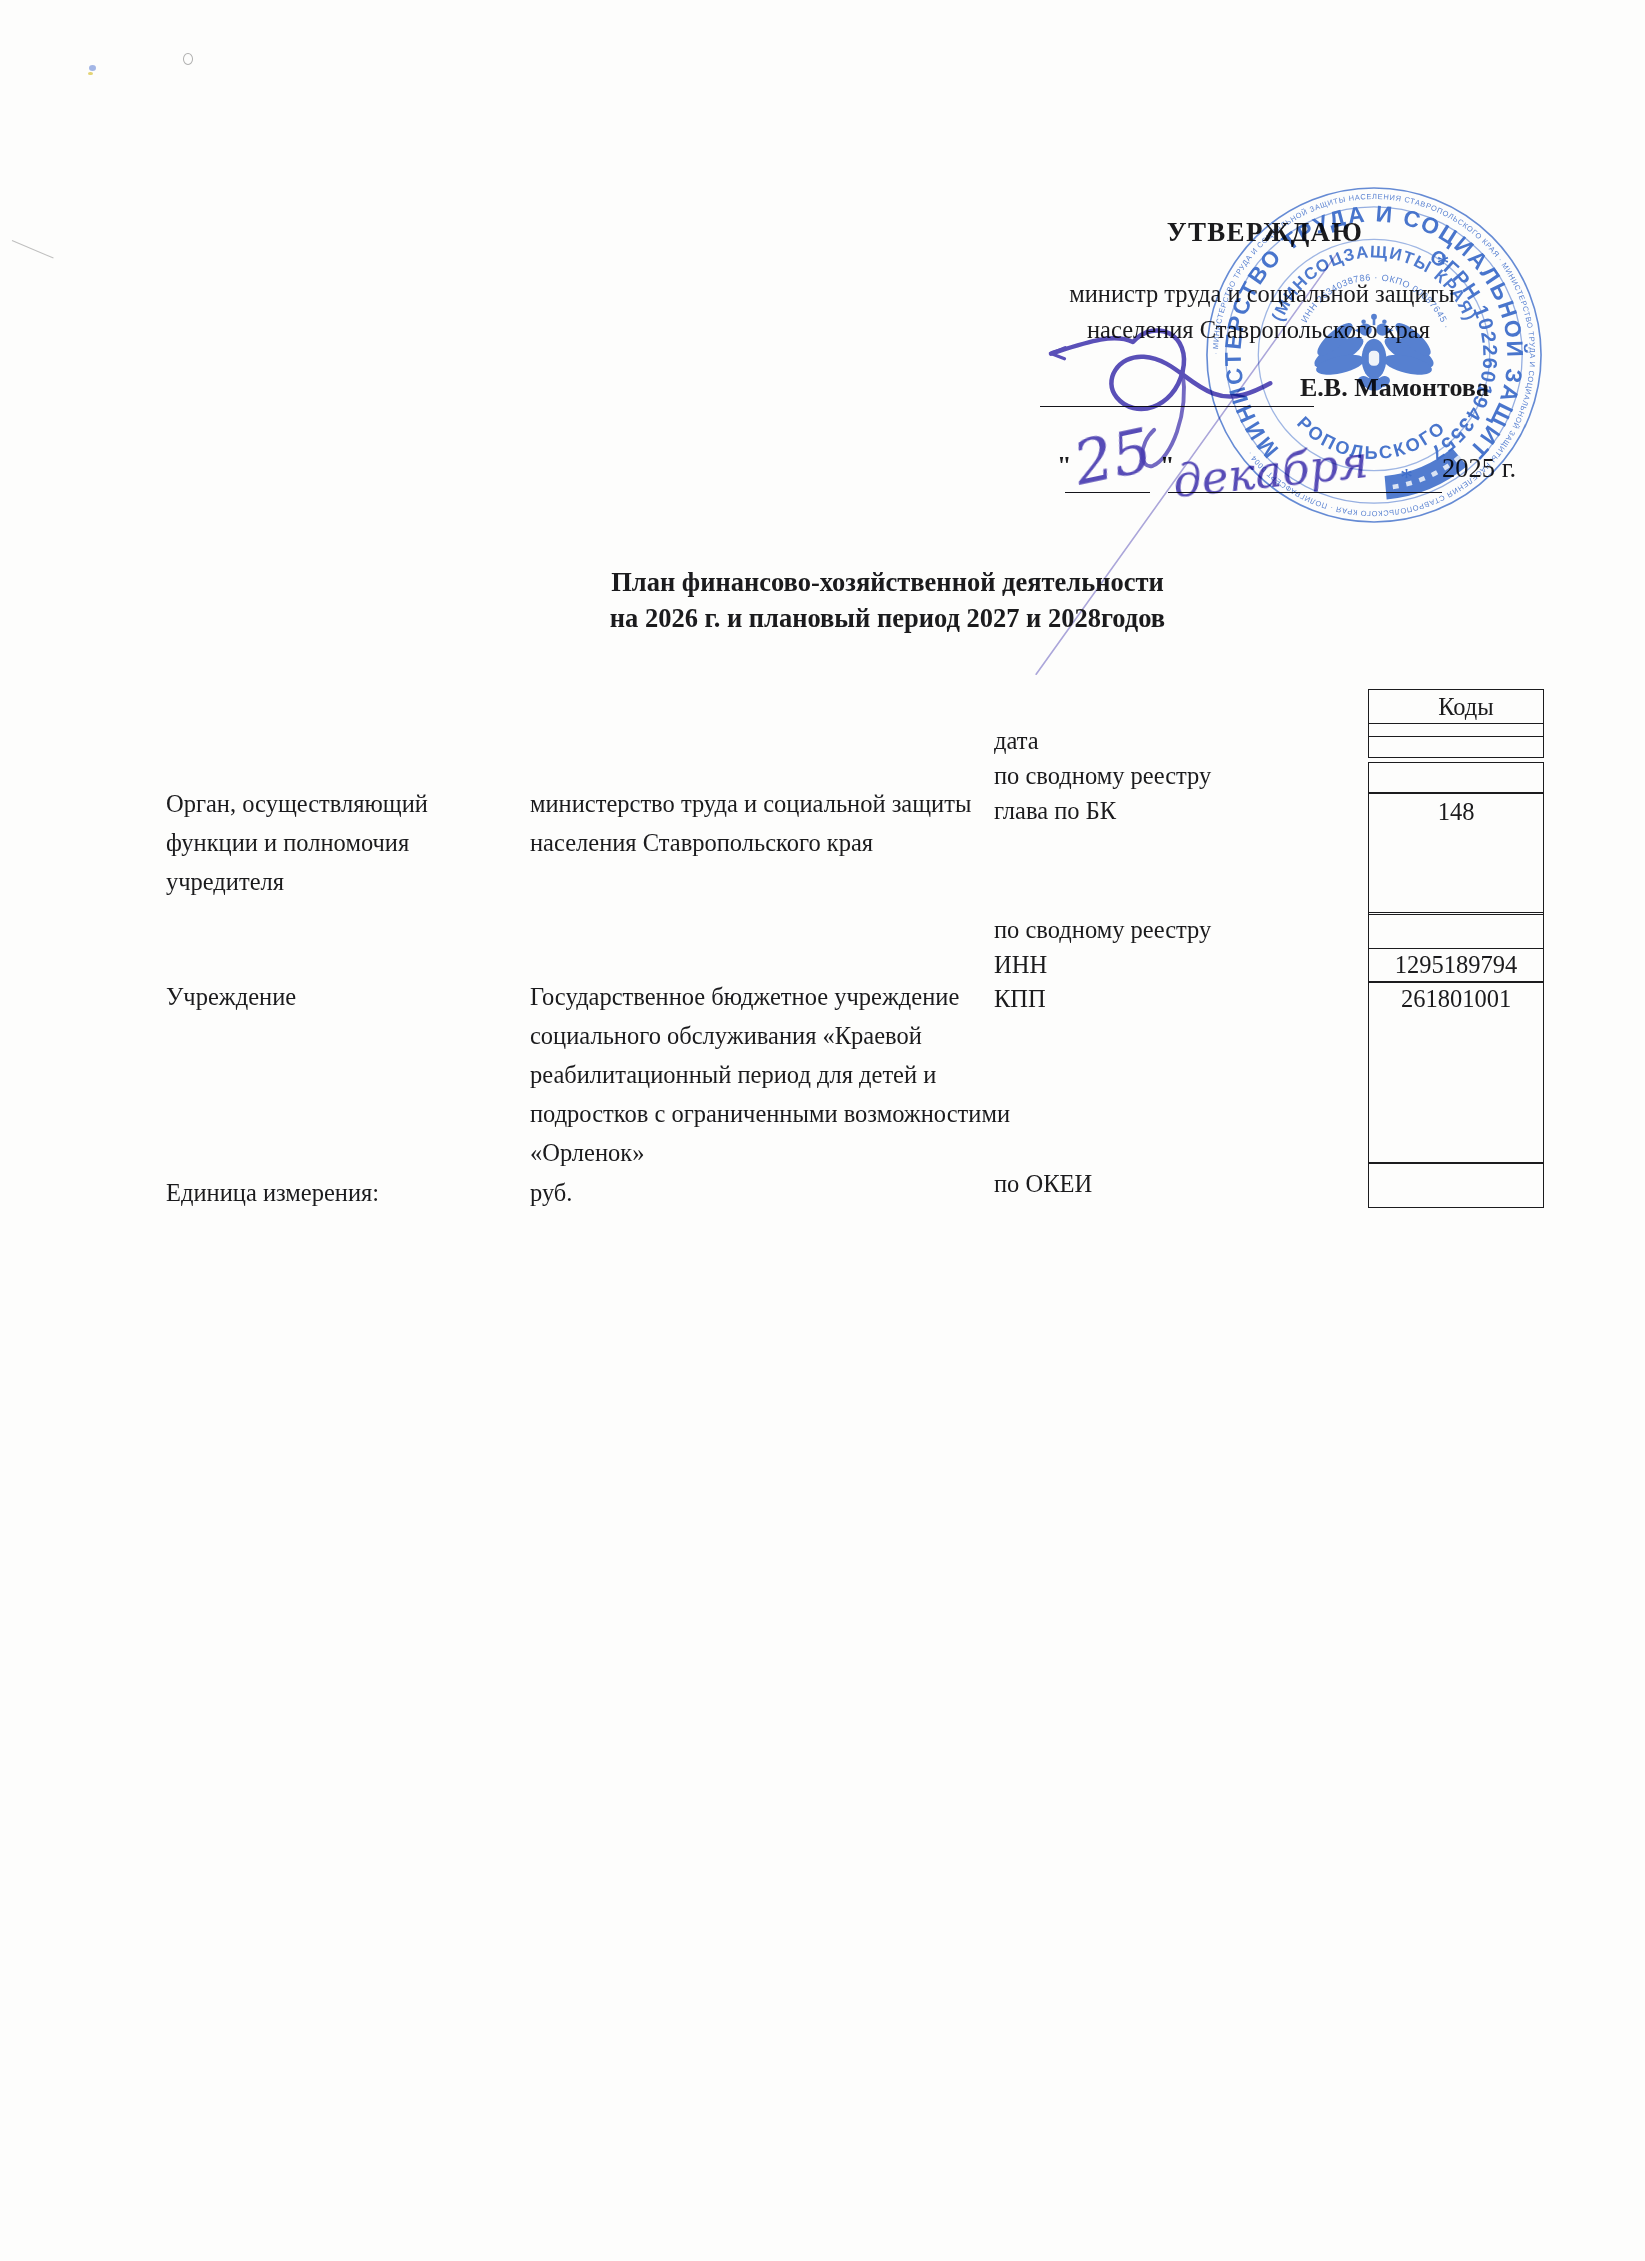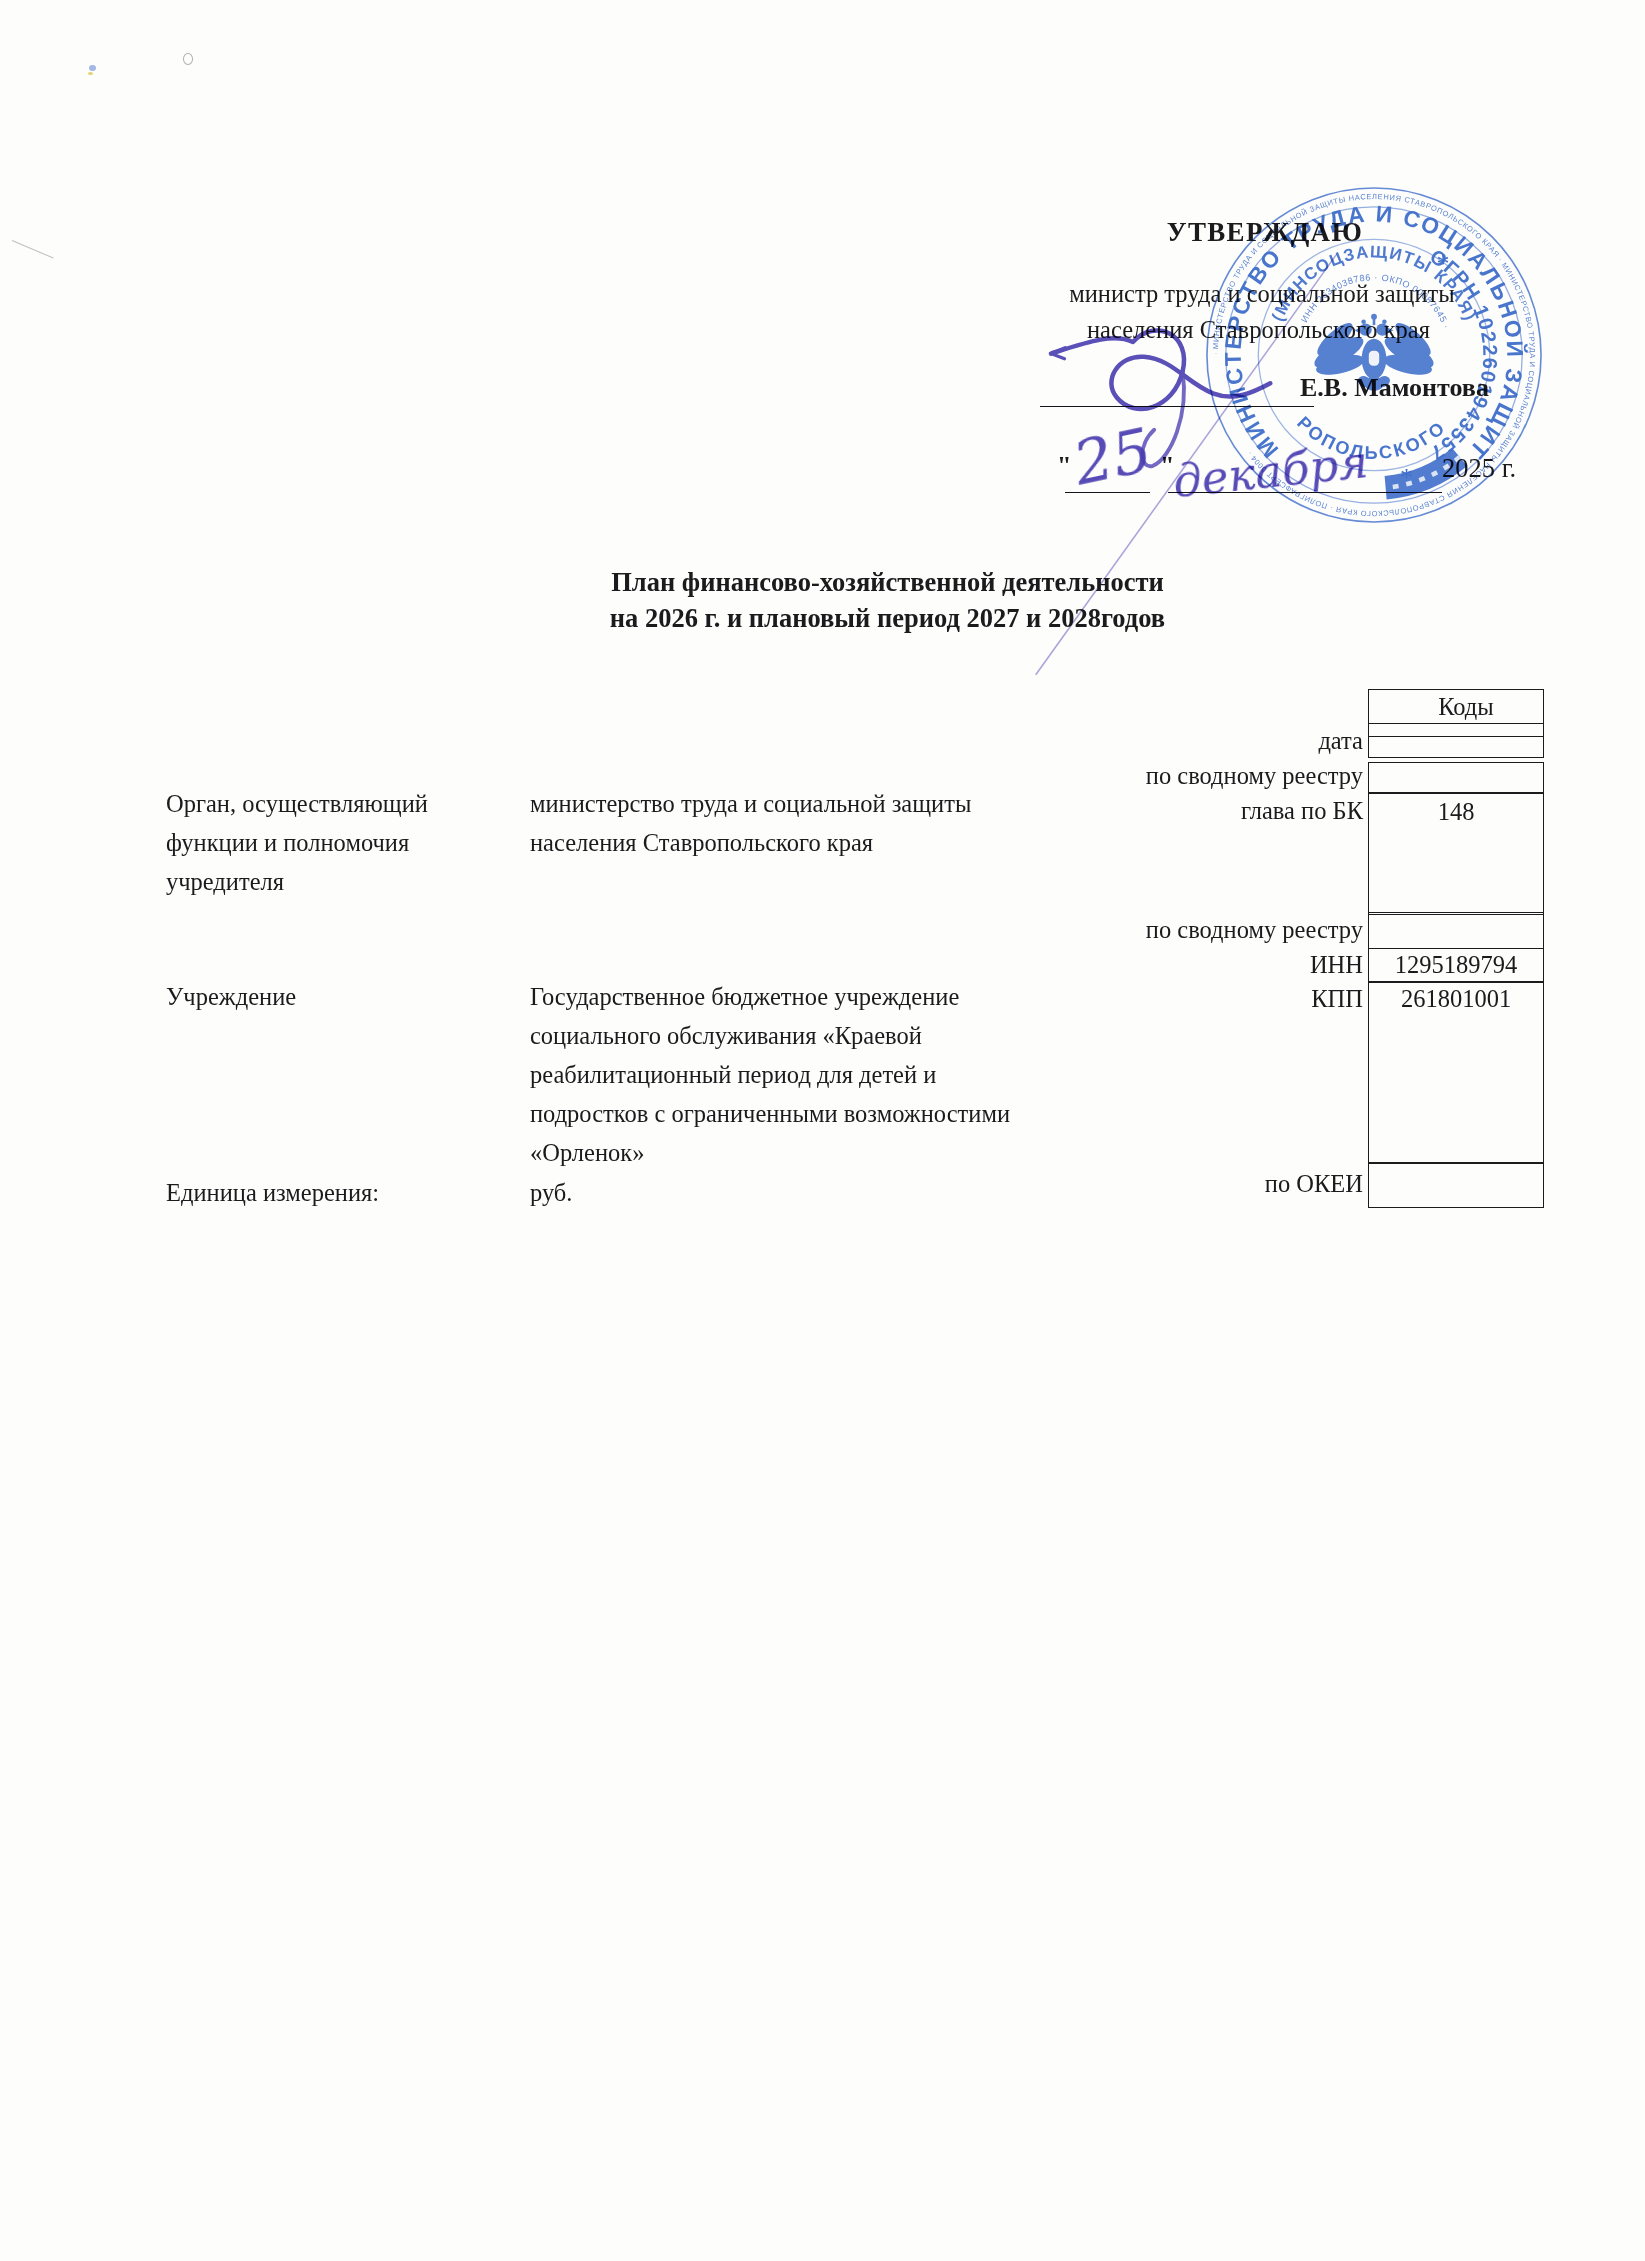--- a/index.html
+++ b/index.html
@@ -7,21 +7,21 @@
         font-family:"Liberation Serif","DejaVu Serif",serif;color:#1b1b1d;}
   .abs{position:absolute;}
   .t38{font-size:24.5px;line-height:1.2;}
   .t40{font-size:26px;line-height:1.2;font-weight:bold;}
   .bold{font-weight:bold;}
   .ctr{text-align:center;}
   .lines div{height:39px;}
   .rule{border-top:1.9px solid #14141a;height:0;}
   .cell{position:absolute;left:1368px;width:176px;border:1.9px solid #1c1c1e;
         box-sizing:border-box;background:transparent;font-size:24.5px;text-align:center;}
-  .tbl-label{position:absolute;left:994px;width:369px;text-align:right;font-size:24.5px;}
+  .tbl-label{position:absolute;left:994px;width:369px;text-align:left;font-size:24.5px;}
   .speck{position:absolute;border-radius:50%;}
   .hw-svg{position:absolute;mix-blend-mode:multiply;}
   .stamp-svg{position:absolute;mix-blend-mode:multiply;filter:blur(0.5px);opacity:0.92;}
   .pencil{position:absolute;border-top:1.3px solid #8a8a8a;opacity:.55;transform-origin:left center;}
 </style>
 </head>
 <body>
 
 <div class="page">
 

